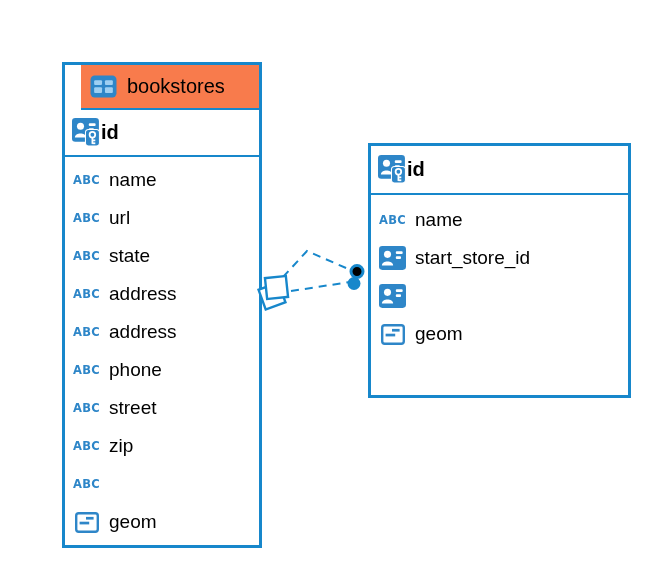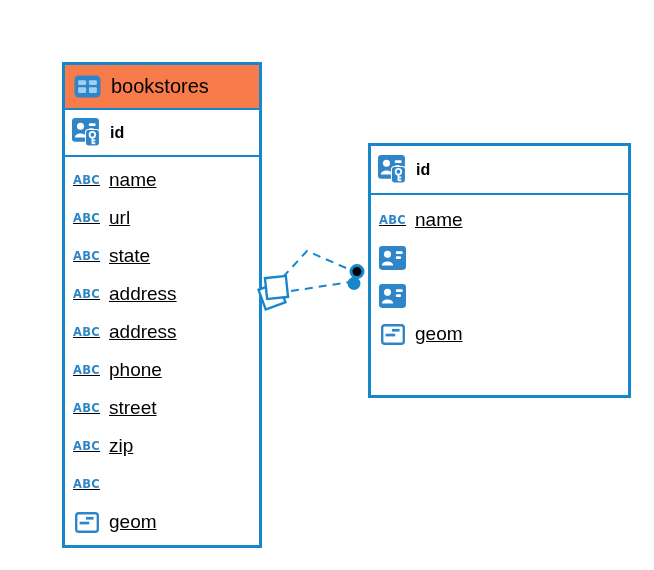--- a/index.html
+++ b/index.html
@@ -11,30 +11,30 @@
   }
   html,body{margin:0;padding:0;background:#fff;}
   body{width:654px;height:570px;font-family:"Liberation Sans", sans-serif;color:#000;}
   .canvas{position:relative;width:654px;height:570px;overflow:hidden;background:#fff;}
 
   .entity{position:absolute;box-sizing:border-box;border:3.5px solid var(--blue);background:#fff;}
   #entity-bookstores{left:62px;top:62px;width:200px;height:486px;}
   #entity-routes{left:368px;top:143px;width:263px;height:255px;}
 
   .entity-header{display:flex;align-items:center;gap:10px;padding:0 9px;
-    border-bottom:2px solid var(--blue);font-size:20px;white-space:nowrap;}
+    border-bottom:2px solid var(--blue);font-size:20px;white-space:nowrap;margin-left:16px;}
   #entity-bookstores .entity-header{height:43px;background:var(--orange);}
   #entity-routes .entity-header{height:39px;background:var(--gray);}
 
-  .pk-row{display:flex;align-items:center;gap:9px;padding:0 7px;
-    border-bottom:2px solid var(--blue);font-weight:bold;font-size:16px;}
+  .pk-row{display:flex;align-items:center;padding:0 7px;
+    border-bottom:2px solid var(--blue);font-weight:bold;font-size:20px;}
   #entity-bookstores .pk-row{height:45px;}
   #entity-routes .pk-row{height:47px;}
 
-  .cols{padding-top:4px;text-decoration:underline;}
+  .cols{padding-top:4px;}
   #entity-routes .cols{padding-top:6px;}
   .row{display:flex;align-items:center;gap:9px;padding:0 8px;height:38px;font-size:19px;white-space:nowrap;}
 
   .abc-icon{flex:0 0 27px;width:27px;color:var(--icon-blue);font-weight:bold;
     font-size:11.5px;letter-spacing:0.3px;font-family:"DejaVu Sans", sans-serif;text-align:left;}
   svg.icon{flex:0 0 auto;display:block;}
 
   .connector{position:absolute;left:250px;top:235px;width:140px;height:85px;}
   .dash{fill:none;stroke:var(--blue);stroke-width:2;stroke-dasharray:8 6;}
   .endsq{fill:#fff;stroke:var(--blue);stroke-width:2.4;}
@@ -149,20 +149,21 @@
     </div>
     <div class="cols">
       <div class="row">
         <span class="abc-icon">ABC</span>
         <span>name</span>
       </div>
       <div class="row">
         <svg class="icon" width="27" height="24">
             <use href="#sym-badge"></use>
           </svg>
+        <span>start_store_id</span>
       </div>
       <div class="row">
         <svg class="icon" width="27" height="24">
             <use href="#sym-badge"></use>
           </svg>
       </div>
       <div class="row">
         <svg class="icon" width="24" height="21" style="margin-left:2px;margin-right:1px;">
             <use href="#sym-struct"></use>
           </svg>

